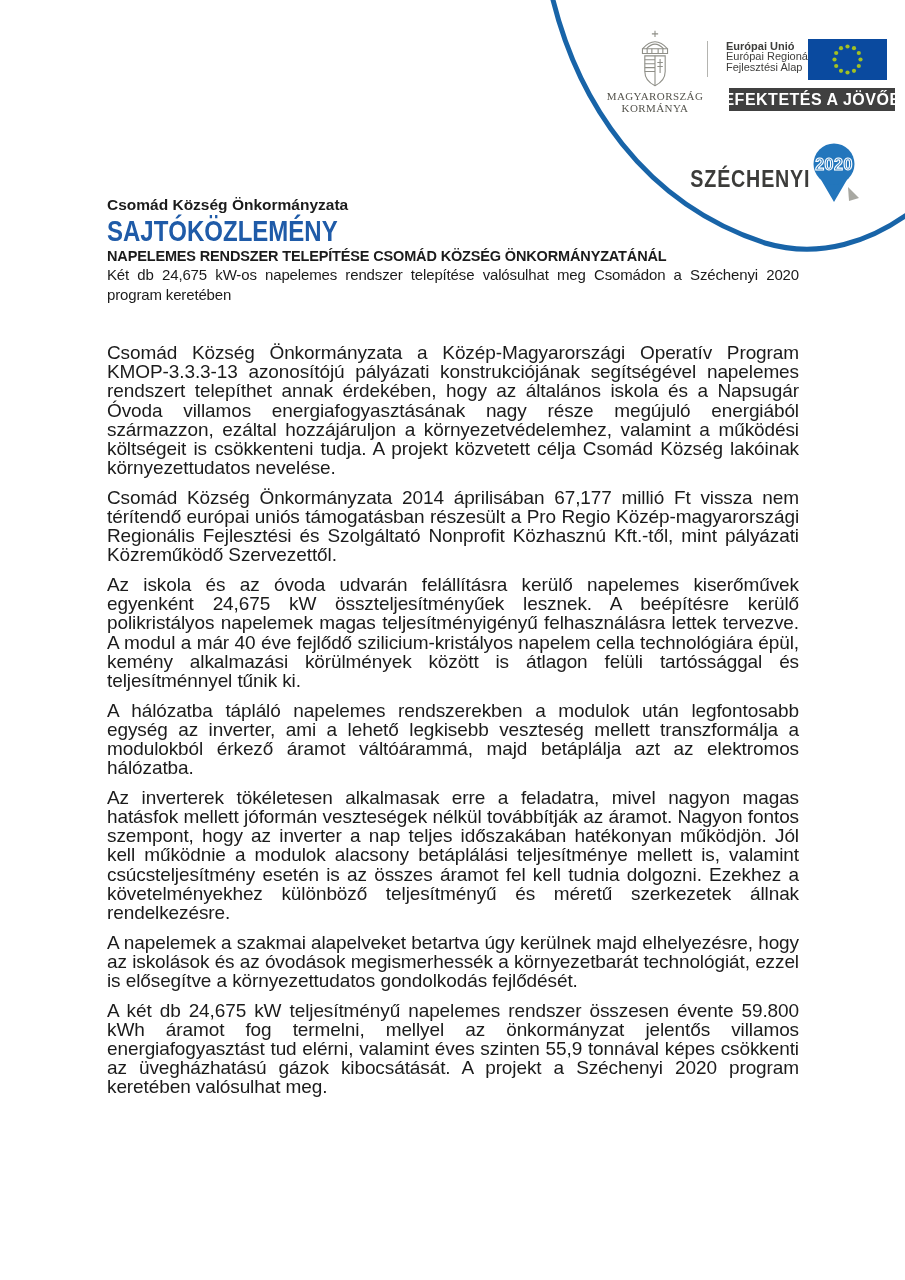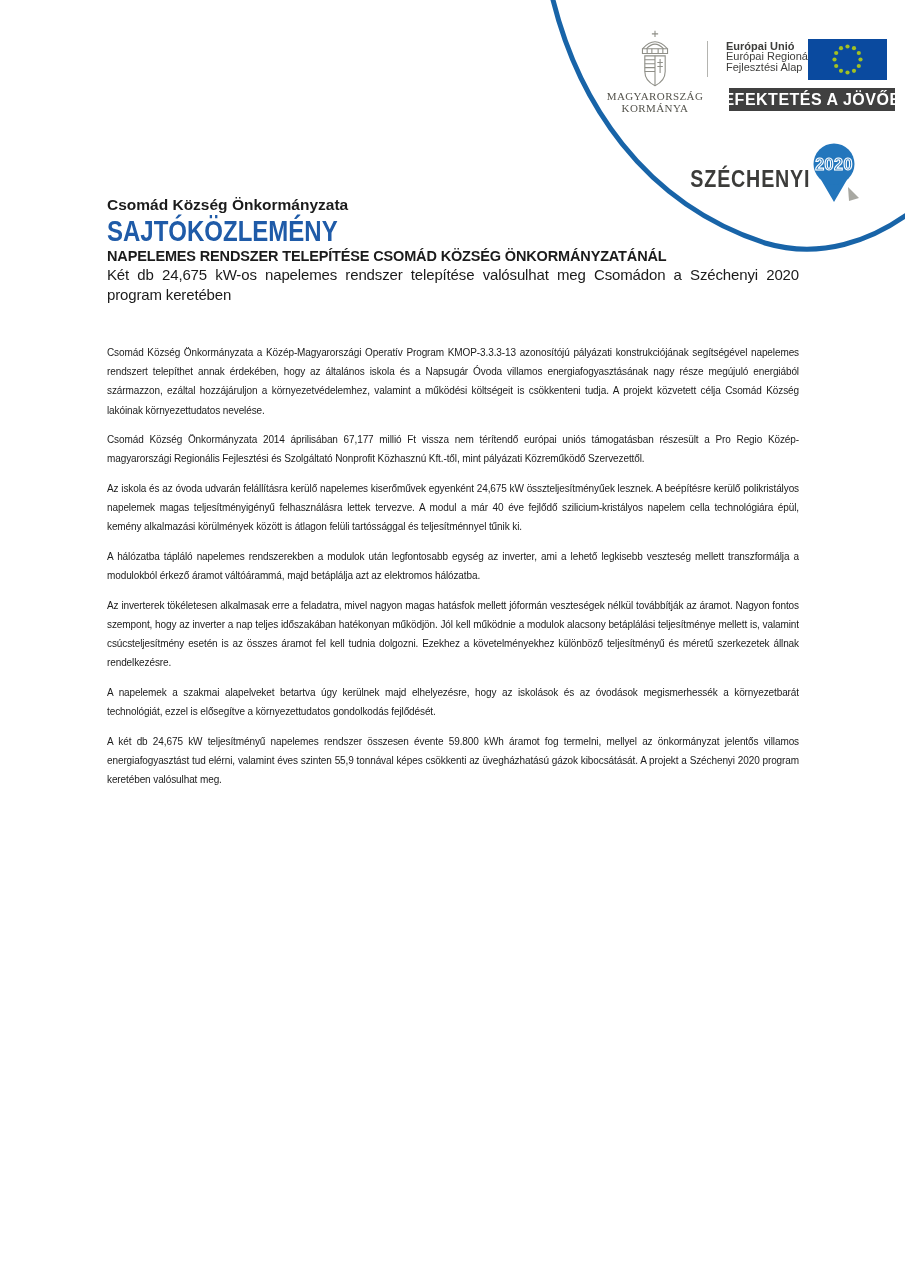--- a/index.html
+++ b/index.html
@@ -49,21 +49,21 @@
   .headline{
     font-size:14.5px;line-height:18px;font-weight:bold;letter-spacing:-.15px;
     margin-top:10px;white-space:nowrap;
   }
   .lead{
     font-size:15px;line-height:19.5px;font-weight:normal;letter-spacing:-.15px;
     text-align:justify;margin-top:13px;
   }
   .body-copy{margin-top:39px;}
   .body-copy p{
-    font-size:10px;line-height:19.2px;letter-spacing:-.1px;
+    font-size:19px;line-height:19.2px;letter-spacing:-.1px;
     text-align:justify;margin-bottom:10.4px;
   }
 </style>
 </head>
 <body>
 
 <div id="page">
 
   <svg id="arc" width="905" height="270" viewBox="0 0 905 270">
     <path d="M 553 0 C 578 100, 642 203, 765 243 C 822 260, 872 239, 905 216" fill="none" stroke="#1864a8" stroke-width="5" stroke-linecap="round"></path>

